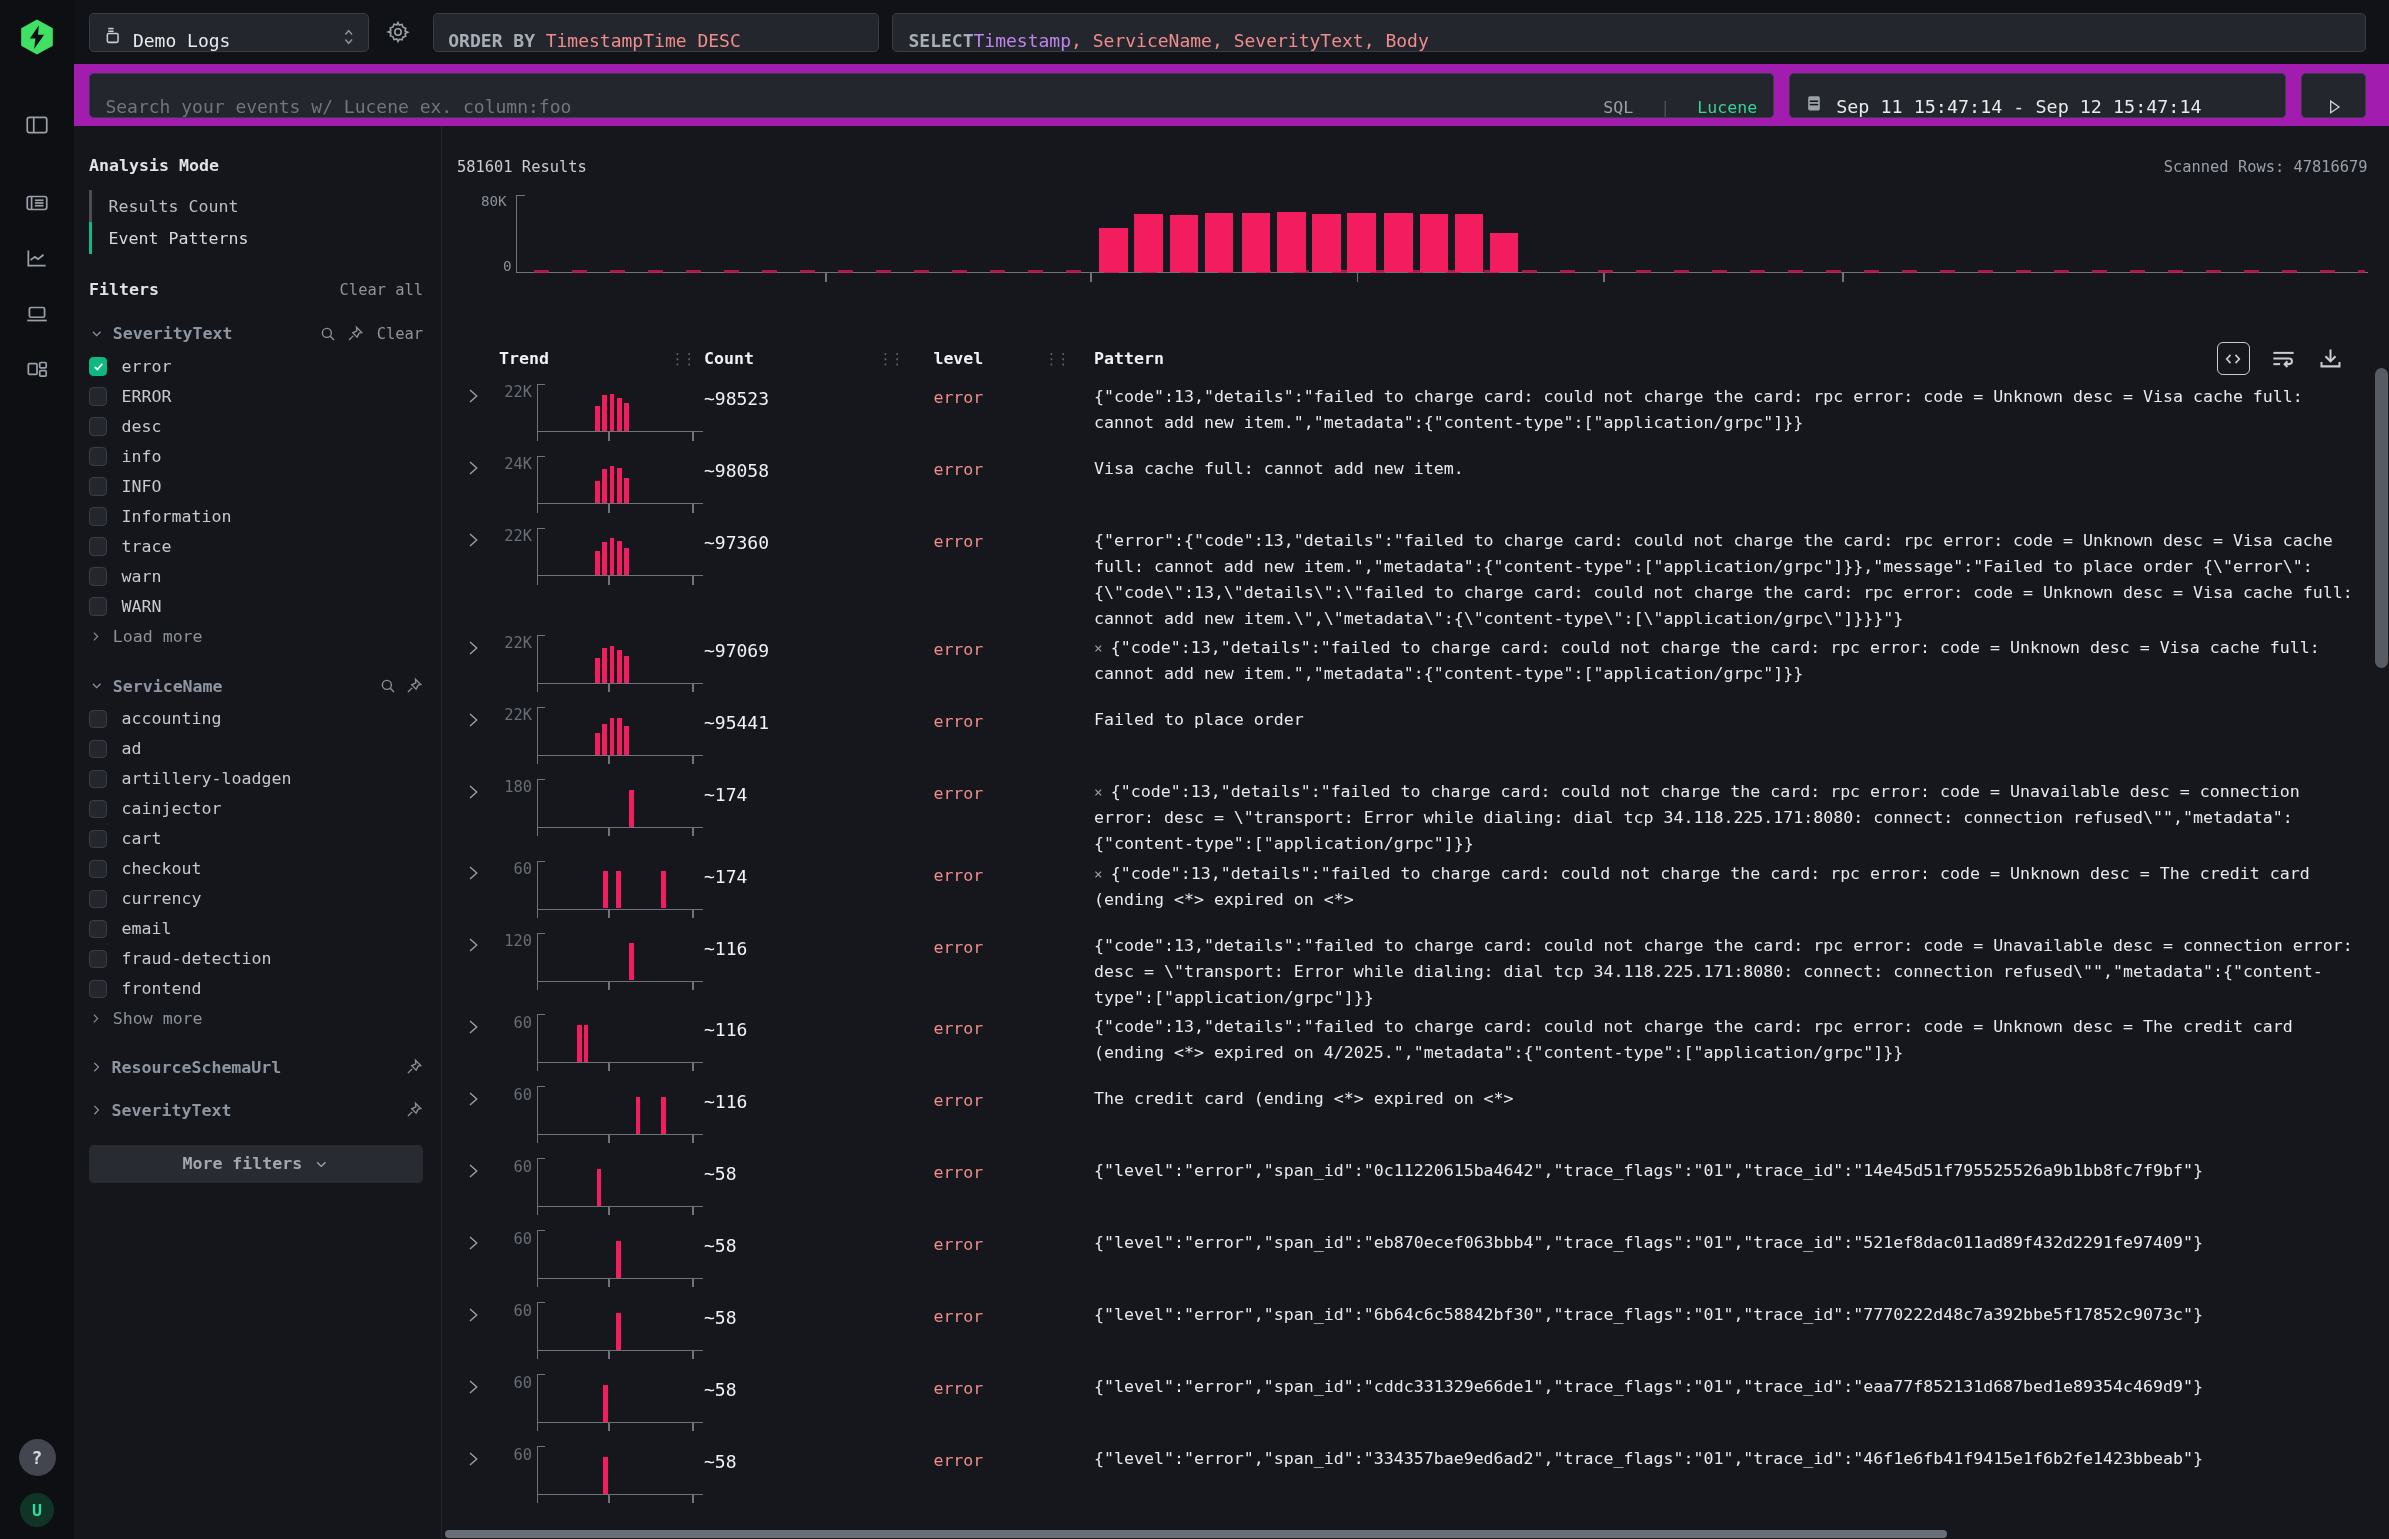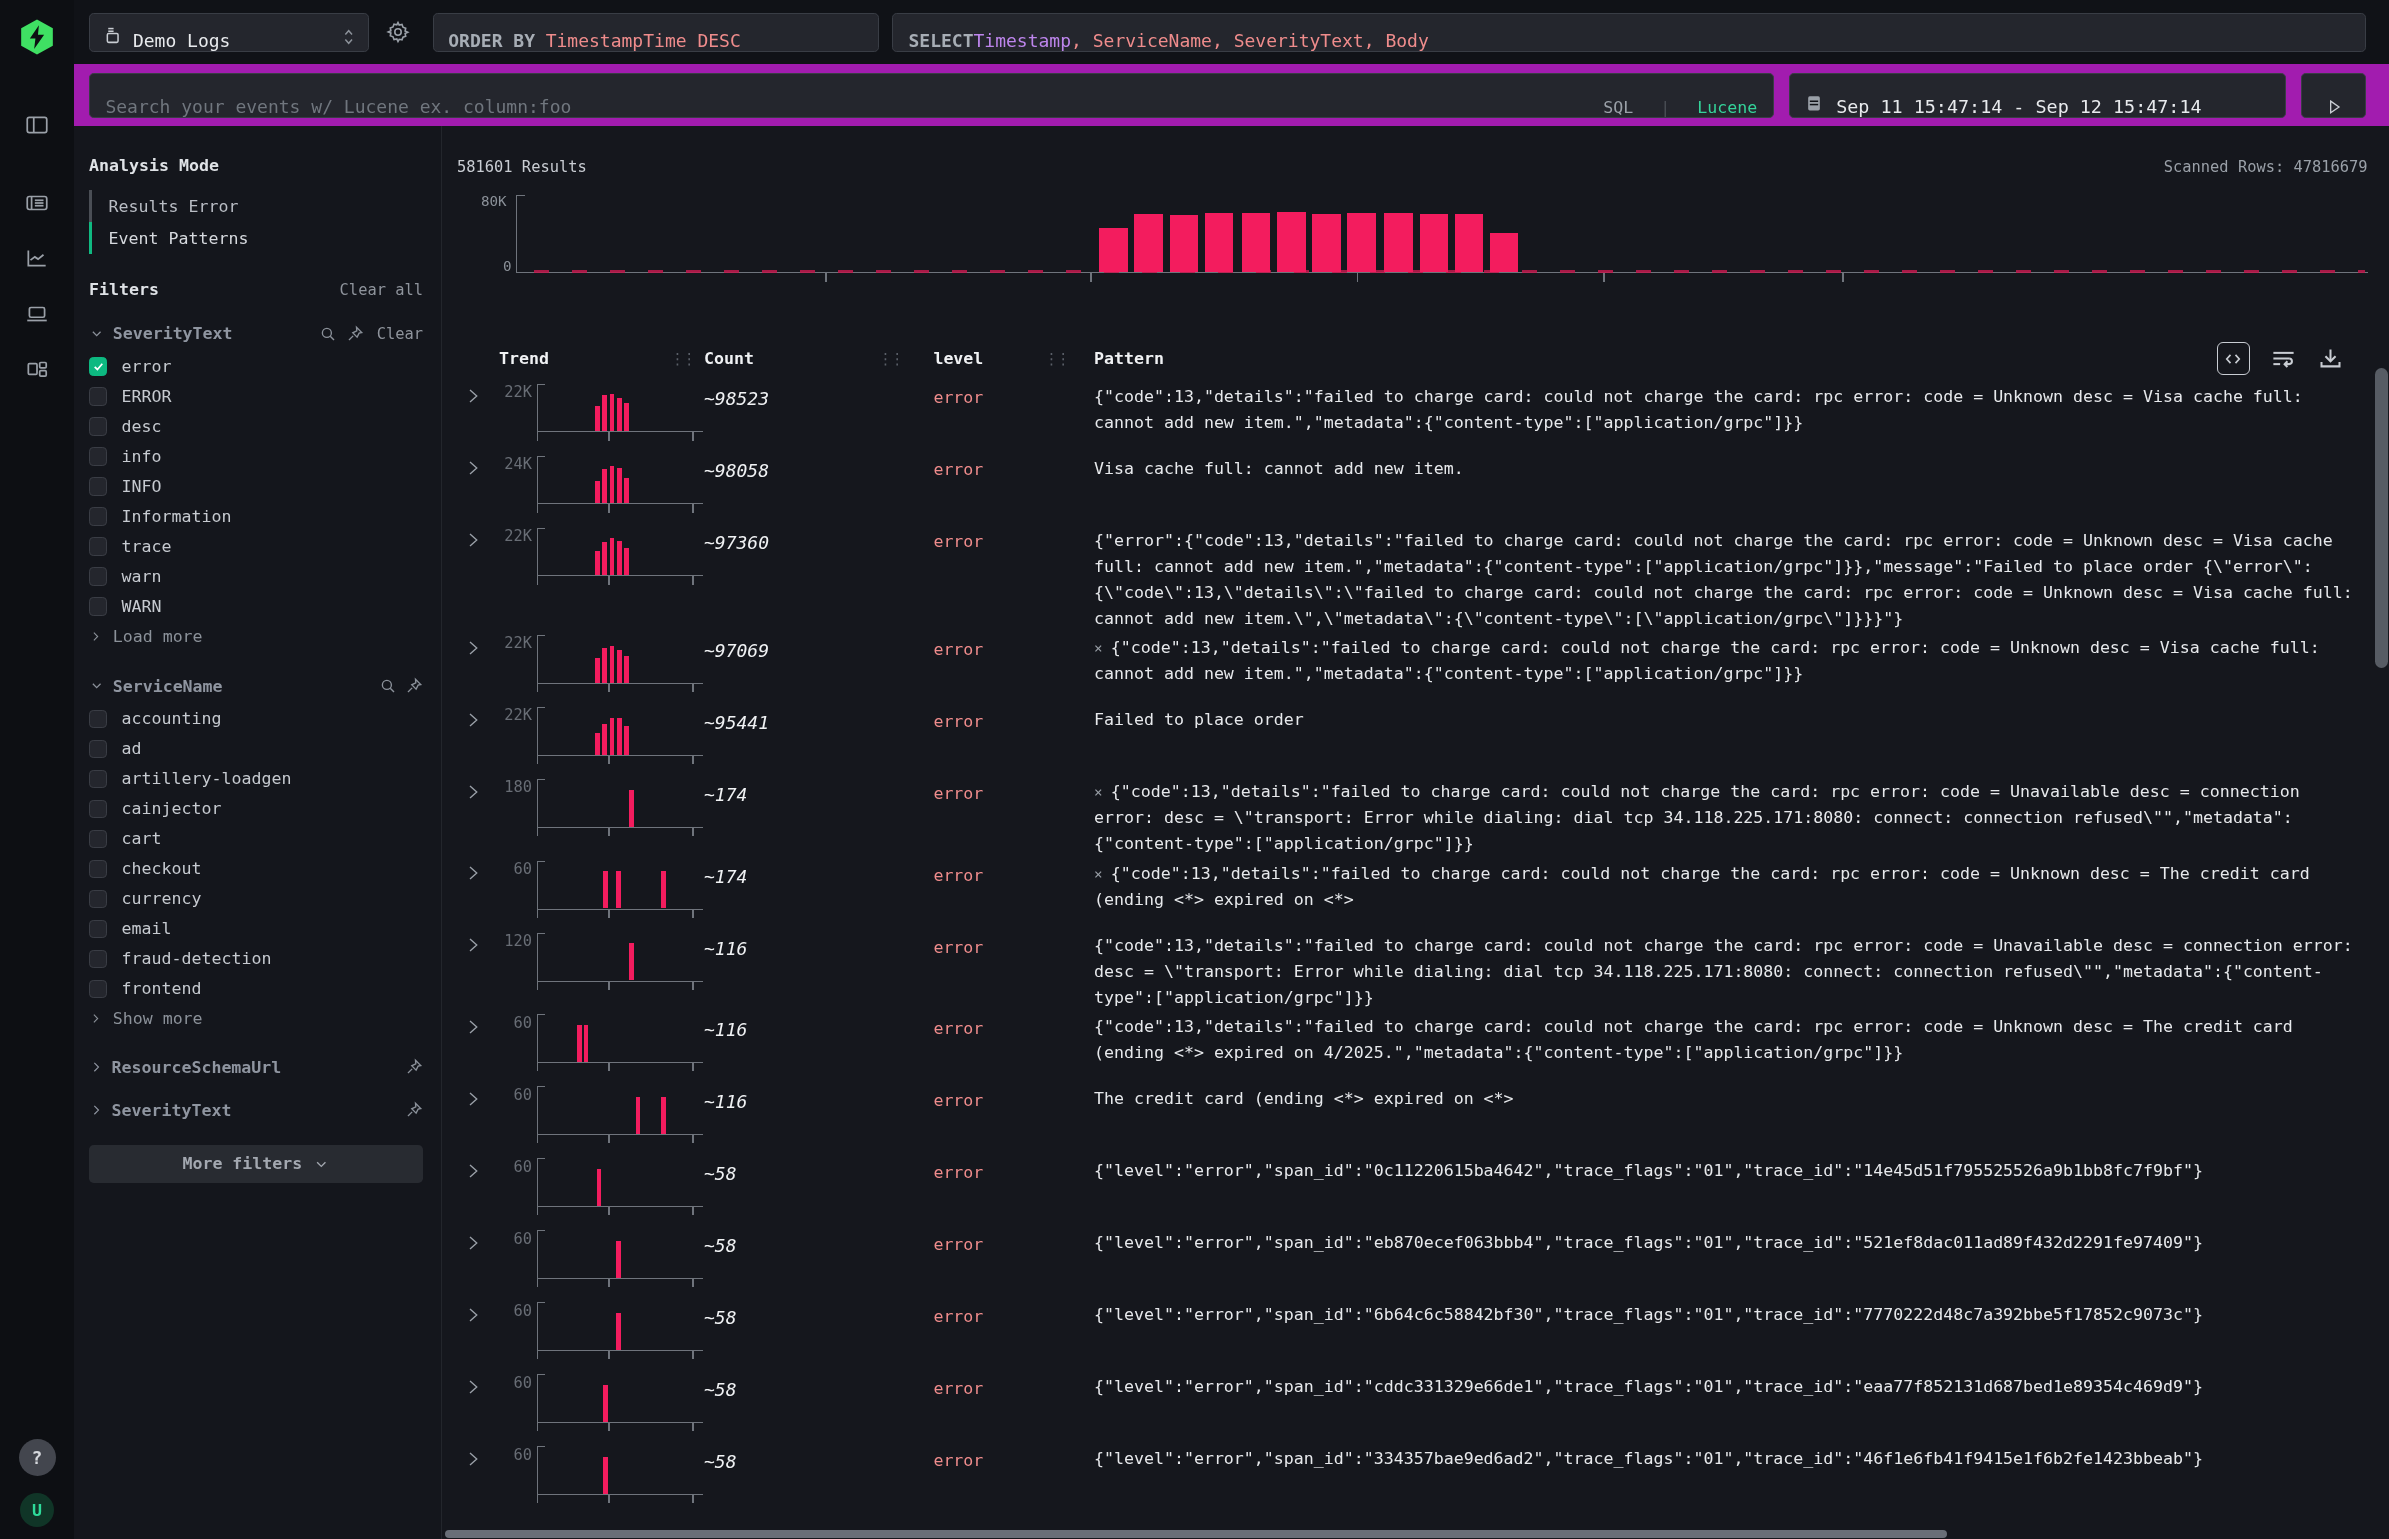--- a/index.html
+++ b/index.html
@@ -100,21 +100,21 @@
   .prow { display:grid; grid-template-columns:42px 205px 208px 166px 1fr; min-height:72px; align-items:start; }
   .expander { margin-top:7.1px; padding-left:7.1px; cursor:pointer; }
   .mini { display:flex; gap:4.7px; margin-top:3.6px; }
   .mini-lab { width:33px; text-align:right; font-size:15.4px; color:#686d75; line-height:1; padding-top:1.2px; }
   .mini-plot { position:relative; width:162px; height:57px; }
   .mini-yaxis { position:absolute; left:0; top:0; bottom:8.3px; border-left:1.8px solid #6f747c; }
   .mini-yaxis::before { content:""; position:absolute; left:0; top:0; width:7.1px; border-top:1.8px solid #6f747c; }
   .mini-base { position:absolute; left:0; right:-4.7px; bottom:8.3px; border-bottom:1.8px solid #6f747c; }
   .mini-bar { position:absolute; bottom:9.5px; width:4.7px; background:#f31c5e; }
   .mini-tick { position:absolute; bottom:0; width:1.8px; height:8.3px; background:#6f747c; }
-  .cnt { font-size:18px; margin-top:8.3px; color:#f0f2f4;font-style:italic; }
+  .cnt { font-size:18px; margin-top:8.3px; color:#f0f2f4; }
   .lvl { font-size:16.6px; margin-top:8.3px; padding-left:21.4px; color:#ef8c8c; }
   .pat { font-size:16.6px; line-height:26px; margin-top:3.6px; padding-left:16px; max-width:1276px; color:#e7e9ec; word-break:break-word; overflow-wrap:anywhere; }
   .xmark { color:#9aa0a8; font-size:14.2px; margin-right:8.3px; }
 
   .vscroll { position:absolute; right:1.2px; top:368px; width:13px; height:300px; border-radius:6.5px; background:#575c64; }
   .hscroll { position:absolute; left:445px; bottom:2.4px; width:1502px; height:7.7px; border-radius:4.2px; background:#696e77; }
 </style>
 </head>
 <body>
 
@@ -229,21 +229,21 @@
             <polygon points="8,5 18,12 8,19"></polygon>
           </svg>
       </div>
     </div>
 
     <div class="content">
 
       <div class="sidebar">
         <div class="sb-h">Analysis Mode</div>
         <div class="tabs" id="analysis-tabs">
-            <div class="tab">Results Error</div>
+            <div class="tab">Results Count</div>
             <div class="tab active">Event Patterns</div>
           </div>
 
         <div class="filters-row">
           <div class="sb-h">Filters</div>
           <span class="clear-all">Clear all</span>
         </div>
 
         <div class="facet-head">
           <svg width="15.4" height="15.4" viewBox="0 0 24 24" fill="none" stroke-width="2">

